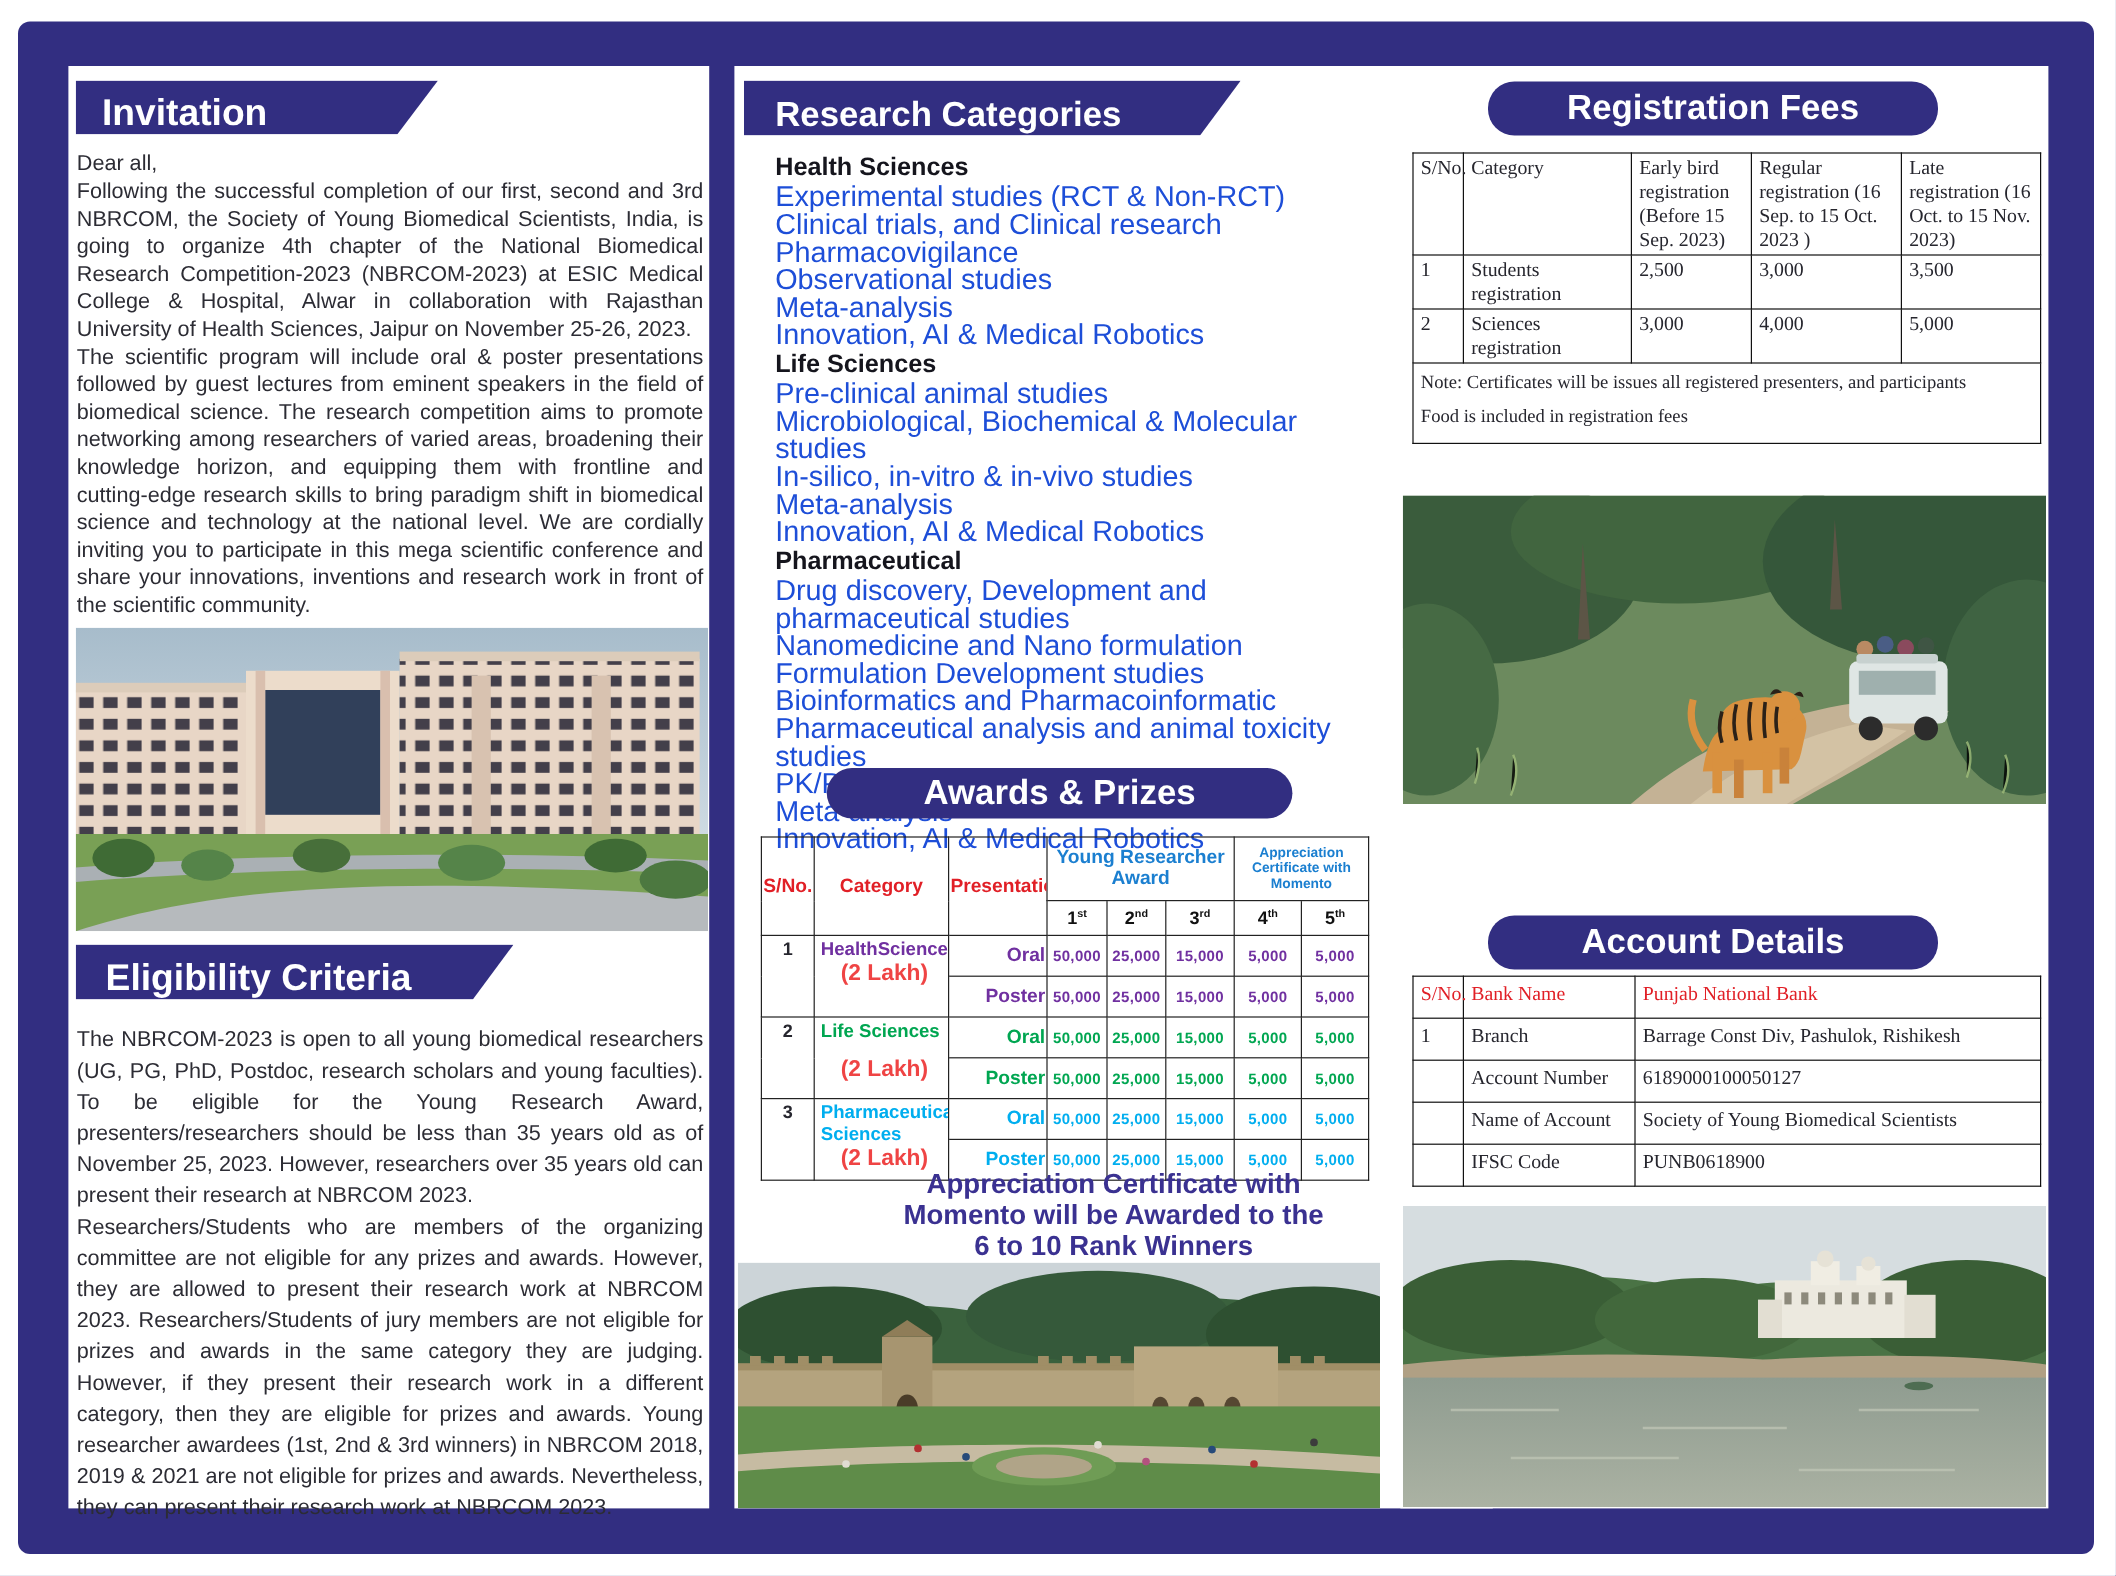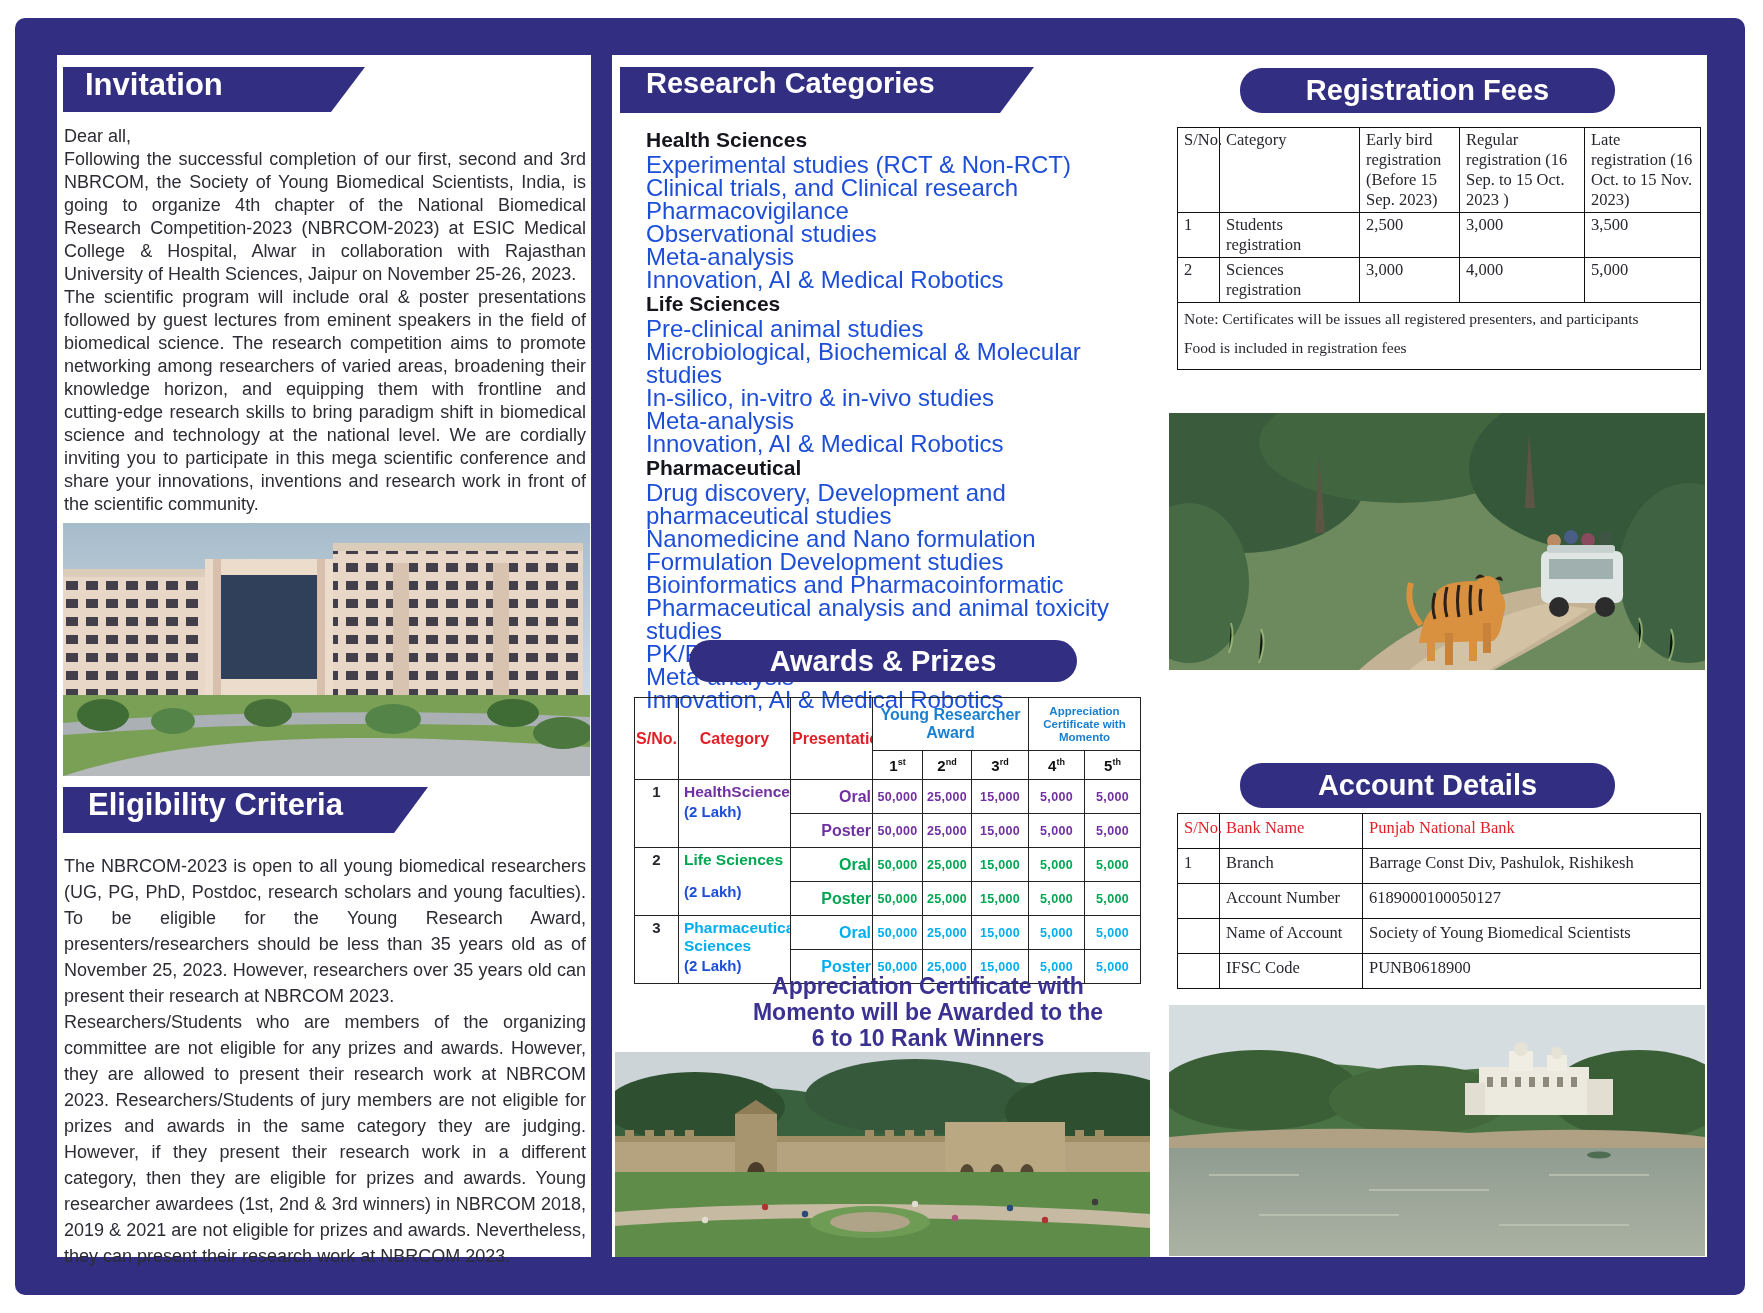--- a/index.html
+++ b/index.html
@@ -4,21 +4,21 @@
 <style>
   html,body{margin:0;padding:0;background:#ffffff;}
   .page{position:relative;width:1763px;height:1313px;background:#ffffff;overflow:hidden;
         font-family:"Liberation Sans",sans-serif;color:#26262e;}
   .frame{position:absolute;left:15px;top:18px;width:1730px;height:1277px;background:#322e81;border-radius:10px;}
   .panel{position:absolute;top:55px;height:1202px;background:#ffffff;}
   .p1{left:57px;width:534px;}
   .p2{left:612px;width:632px;}
   .p3{left:1167px;width:540px;}
 
-  .flag{position:absolute;background:#322e81;color:#fff;font-weight:bold;display:flex;align-items:flex-start;
+  .flag{position:absolute;background:#322e81;color:#fff;font-weight:bold;display:flex;align-items:flex-end;
         clip-path:polygon(0 0,100% 0,calc(100% - 34px) 100%,0 100%);}
   .flag-inv{left:6px;top:12px;width:280px;height:45px;font-size:31px;padding-left:22px;}
   .flag-elig{left:6px;top:732px;width:340px;height:46px;font-size:31px;padding-left:25px;}
   .flag-res{left:8px;top:12px;width:388px;height:46px;font-size:29px;padding-left:26px;}
 
   .pill{position:absolute;background:#322e81;color:#fff;font-weight:bold;border-radius:22px;
         display:flex;align-items:center;justify-content:center;}
   .pill-awards{left:77px;top:585px;width:388px;height:42px;font-size:29px;}
   .pill-reg{left:73px;top:13px;width:375px;height:45px;font-size:29px;}
   .pill-acct{left:73px;top:708px;width:375px;height:45px;font-size:29px;}
@@ -44,21 +44,21 @@
   .awards-table td{border:1.5px solid #222;text-align:center;font-weight:bold;overflow:hidden;}
   .awards-table .ah1 td{font-size:16px;height:50px;}
   .awards-table td.app{font-size:11.5px;line-height:13px;padding:0 2px;}
   .awards-table .ah2 td{font-size:15px;height:26px;color:#111;}
   .awards-table .ah2 sup{font-size:9px;}
   .red{color:#e11f26;}
   .blue{color:#1b7fd0;}
   .awards-table .drow td{height:31px;}
   .awards-table .sno{vertical-align:top;padding-top:3px;font-size:15px;}
   .awards-table .cat{vertical-align:top;text-align:left;padding:3px 0 0 5px;font-size:15.5px;line-height:18px;}
-  .awards-table .lakh{display:block;color:#1d4ed8;font-size:15px;margin-top:2px;}
+  .awards-table .lakh{display:block;color:#ef4444;font-size:19px;margin-top:2px;text-align:center;}
   .awards-table .pres{text-align:right;padding-left:8px;font-size:16px;}
   .awards-table .val{font-size:12.5px;letter-spacing:.3px;}
   .c1 .catname,.c1 .pres,.c1 .val{color:#7030a0;}
   .c2 .catname,.c2 .pres,.c2 .val{color:#00a651;}
   .c3 .catname,.c3 .pres,.c3 .val{color:#00aeef;}
   .catname{display:block;}
 
   .awards-note{position:absolute;left:0;top:918px;width:100%;text-align:center;
                color:#3a3191;font-weight:bold;font-size:23px;line-height:26px;}
 

